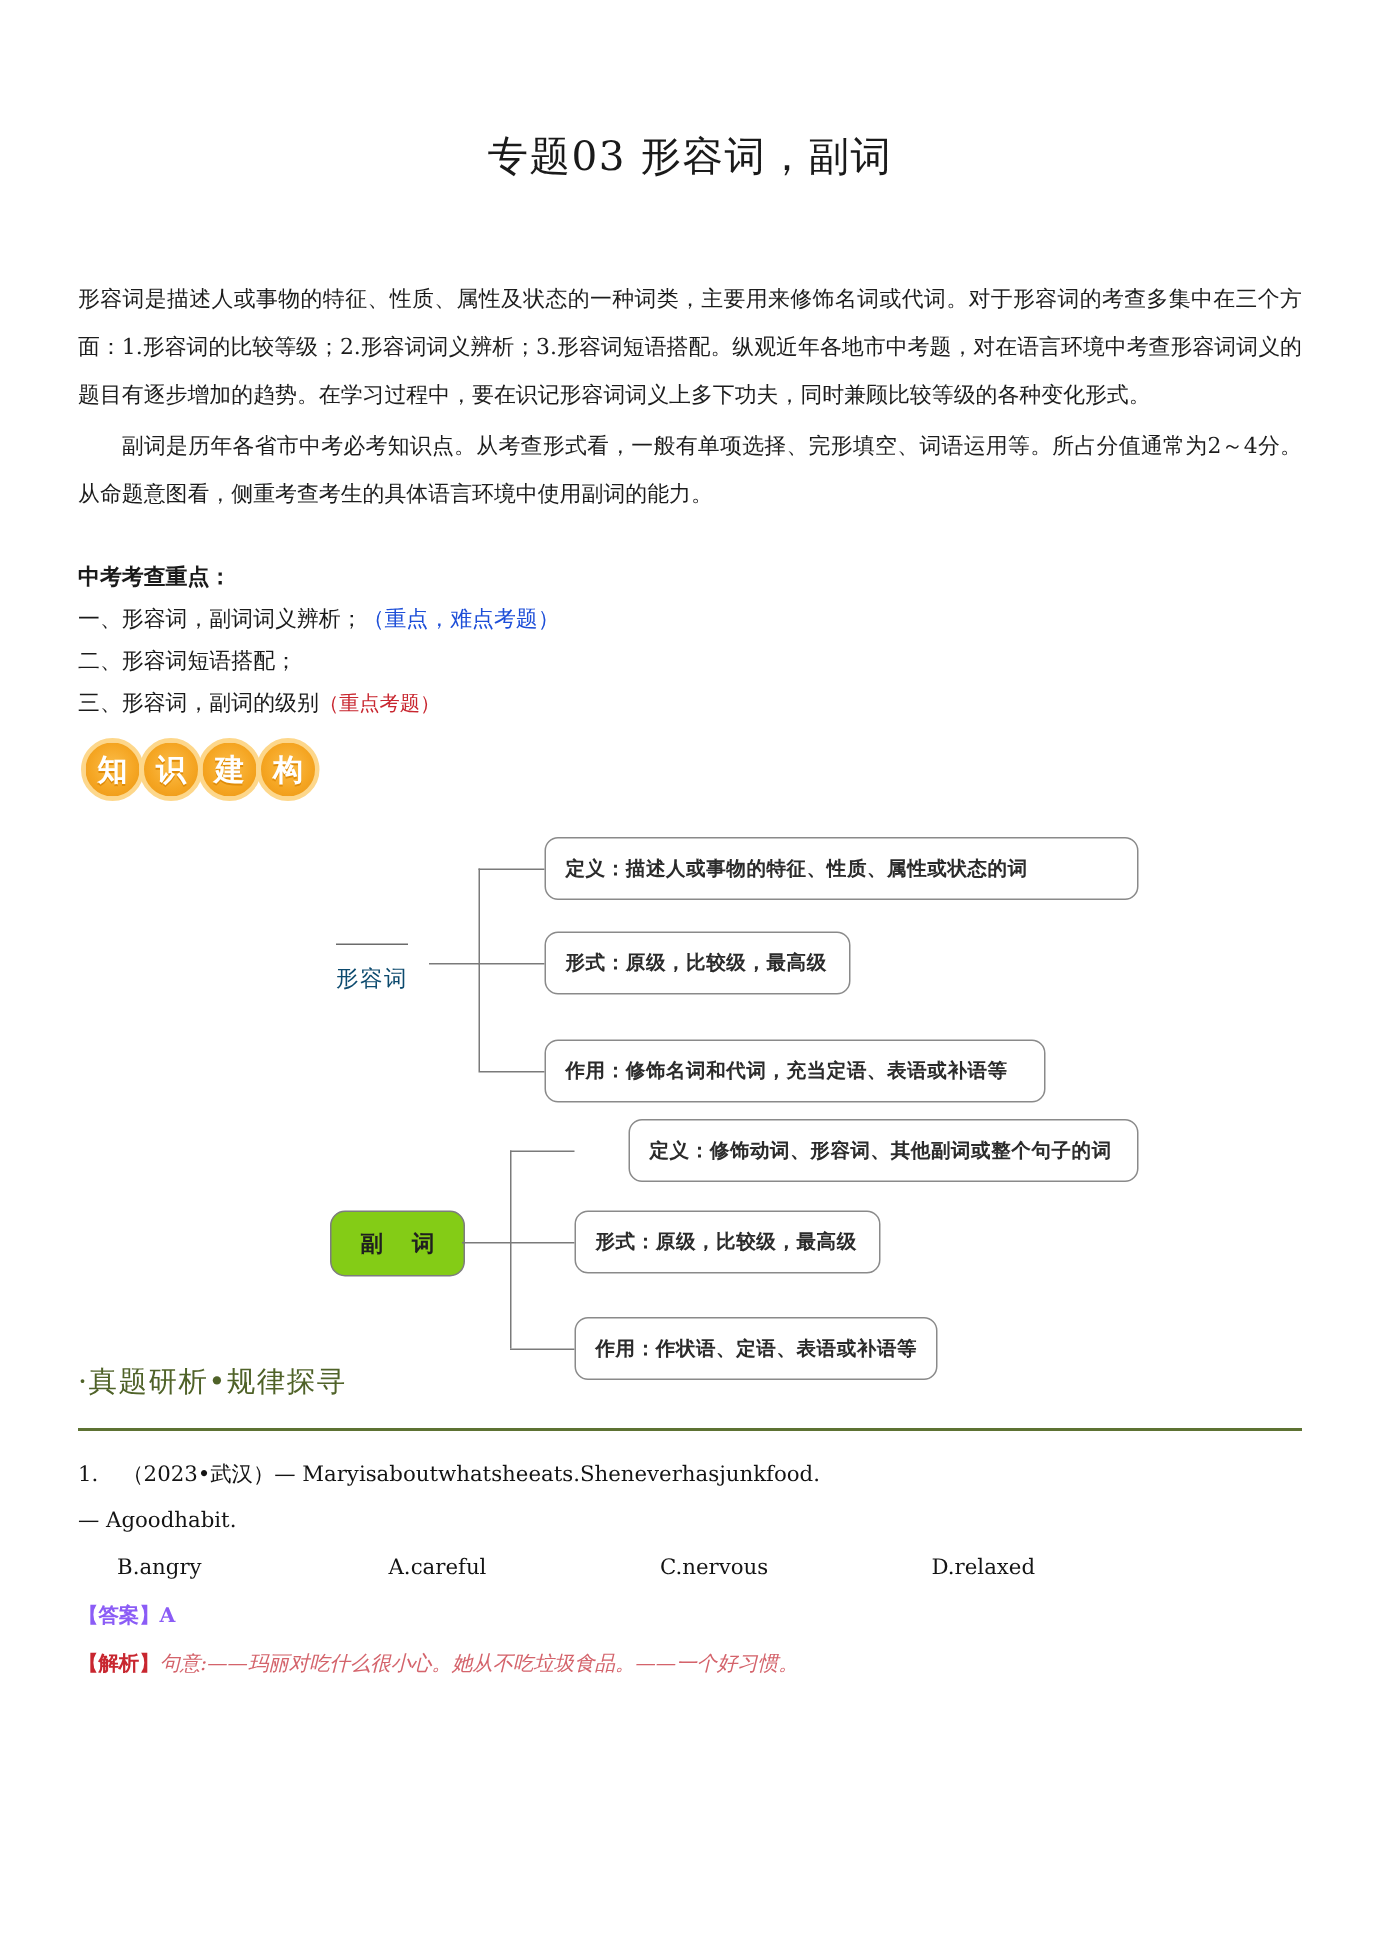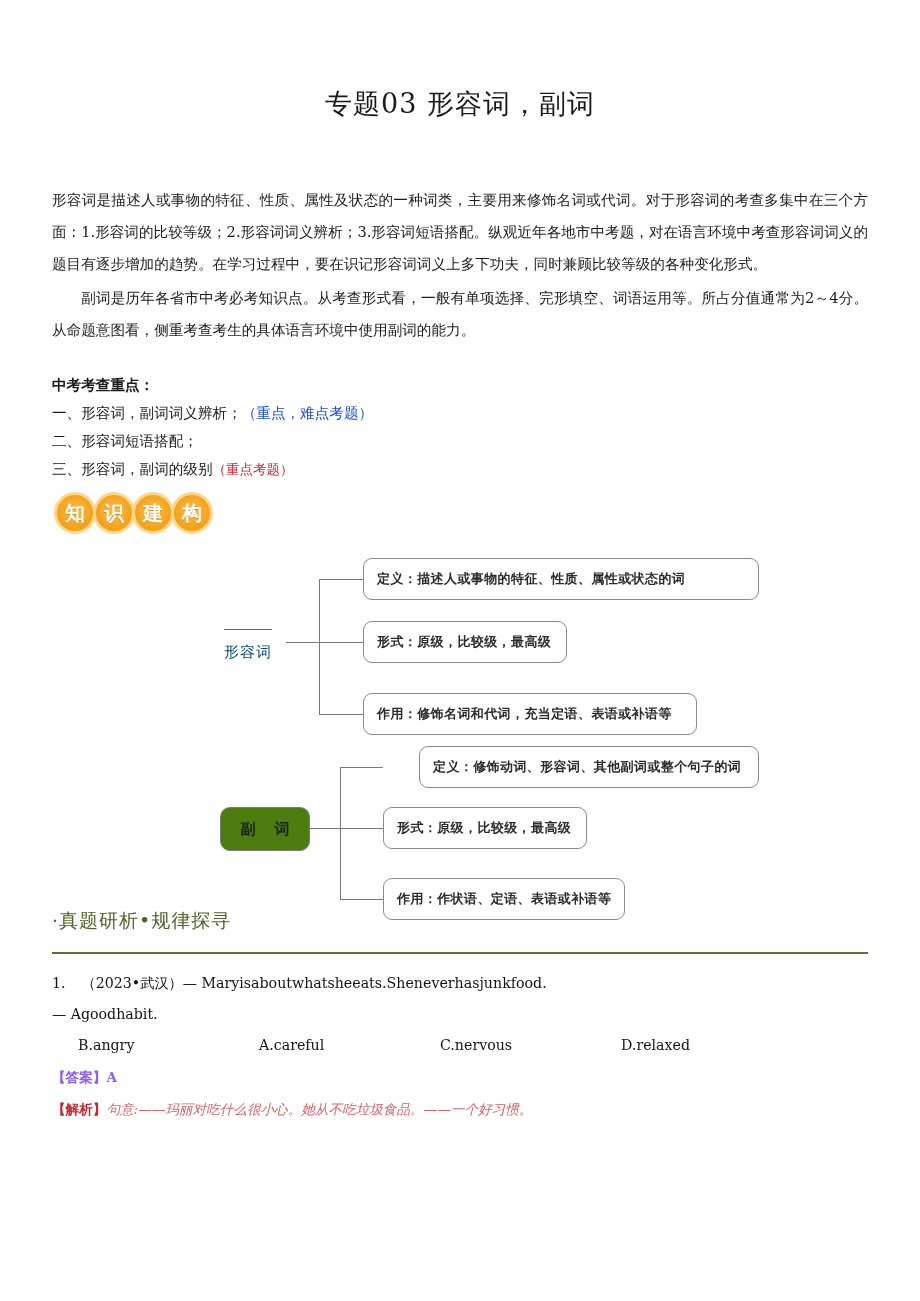--- a/index.html
+++ b/index.html
@@ -120,21 +120,21 @@
     padding-top: 13px;
     font-weight: 400;
     letter-spacing: 1px;
     white-space: nowrap;
     font-family: "DejaVu Sans", "Liberation Sans", sans-serif;
   }
   .dg-root-box {
     position: absolute;
     border: 1.3px solid #7d7d7d;
     border-radius: 10px;
-    background: #4d7c0f;
+    background: #84cc16;
     display: flex;
     align-items: center;
     justify-content: center;
     font-size: 15px;
     font-weight: bold;
     letter-spacing: 7px;
     text-indent: 7px;
     color: #1f1f1f;
   }
   .dg-line {

